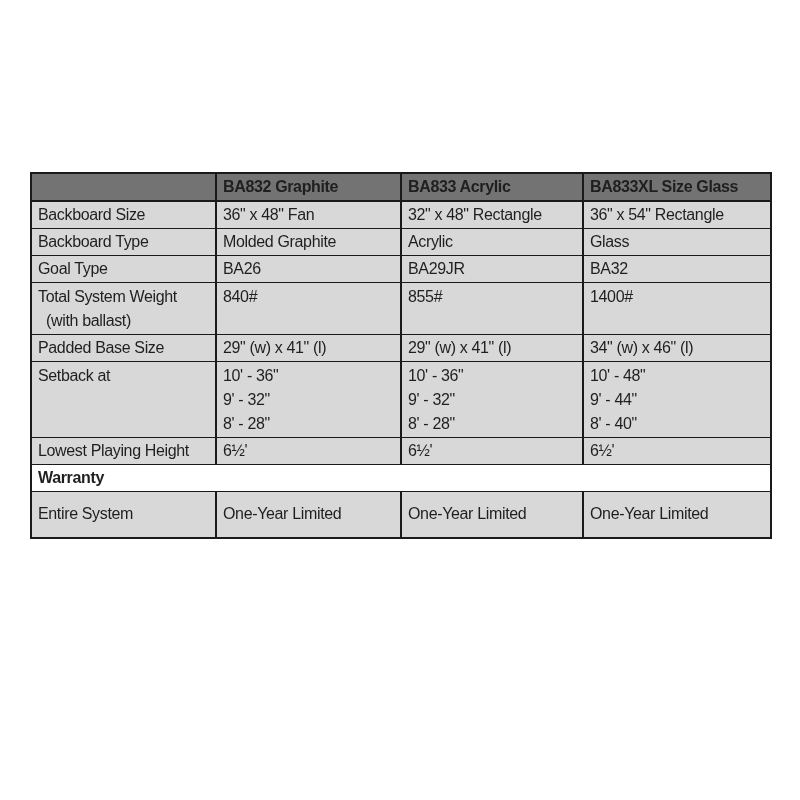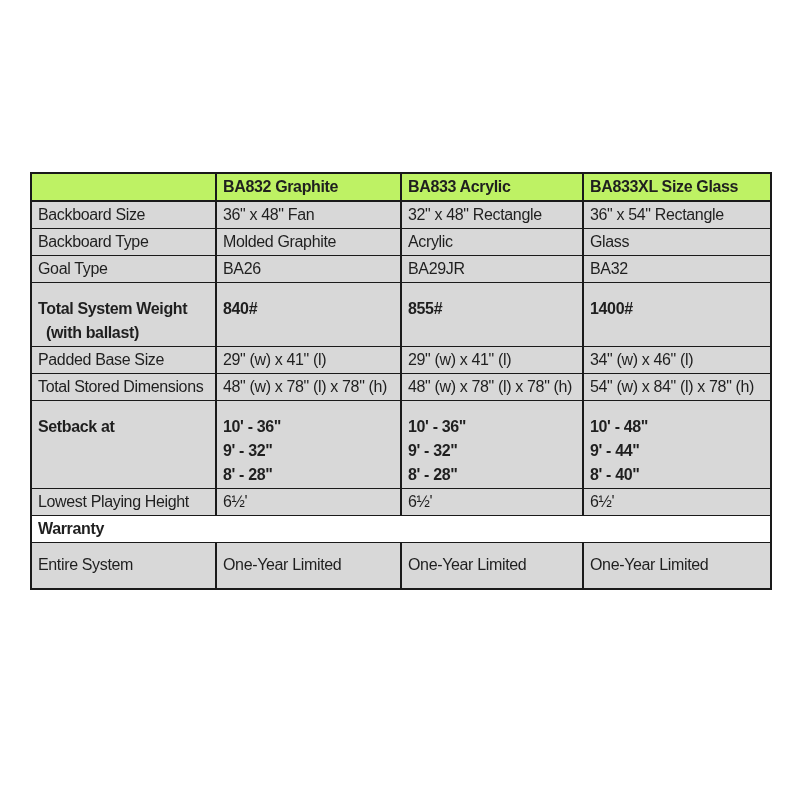--- a/index.html
+++ b/index.html
@@ -30,33 +30,32 @@
     border-top: 1px solid #1a1a1a;
     border-left: 2px solid #1a1a1a;
     background: #d8d8d8;
     padding: 1px 4px 1px 6px;
     vertical-align: middle;
     white-space: nowrap;
     overflow: hidden;
   }
   .spec-table td:first-child { border-left: none; }
   .spec-table tr.r-header td {
-    background: #bef264;
+    background: #737373;
     font-weight: bold;
     border-top: none;
     border-bottom: 2px solid #1a1a1a;
   }
   .spec-table td.section-cell {
     background: #ffffff;
     font-weight: bold;
   }
   .spec-table td.top {
     vertical-align: top;
-    padding-top: 14px;
-    font-weight: bold;
+    padding-top: 2px;
   }
   .indent2 { padding-left: 8px; }
   
   .rh-header { height: 25px; }
   .rh-27 { height: 27px; }
   .rh-51 { height: 51px; }
   .rh-50 { height: 50px; }
   .rh-25 { height: 25px; }
   .rh-26 { height: 26px; }
   .rh-75 { height: 75px; }
@@ -115,26 +114,20 @@
     </tr>
 
 
     <tr class="rh-25">
       <td>Padded Base Size</td>
       <td>29" (w) x 41" (l)</td>
       <td>29" (w) x 41" (l)</td>
       <td>34" (w) x 46" (l)</td>
     </tr>
 
-    <tr class="rh-26">
-      <td>Total Stored Dimensions</td>
-      <td>48" (w) x 78" (l) x 78" (h)</td>
-      <td>48" (w) x 78" (l) x 78" (h)</td>
-      <td>54" (w) x 84" (l) x 78" (h)</td>
-    </tr>
 
     <tr class="rh-75">
       <td class="top">Setback at</td>
       <td class="top">
         <span class="line">10' - 36"</span>
         <span class="line">9' - 32"</span>
         <span class="line">8' - 28"</span>
       </td>
       <td class="top">
         <span class="line">10' - 36"</span>

